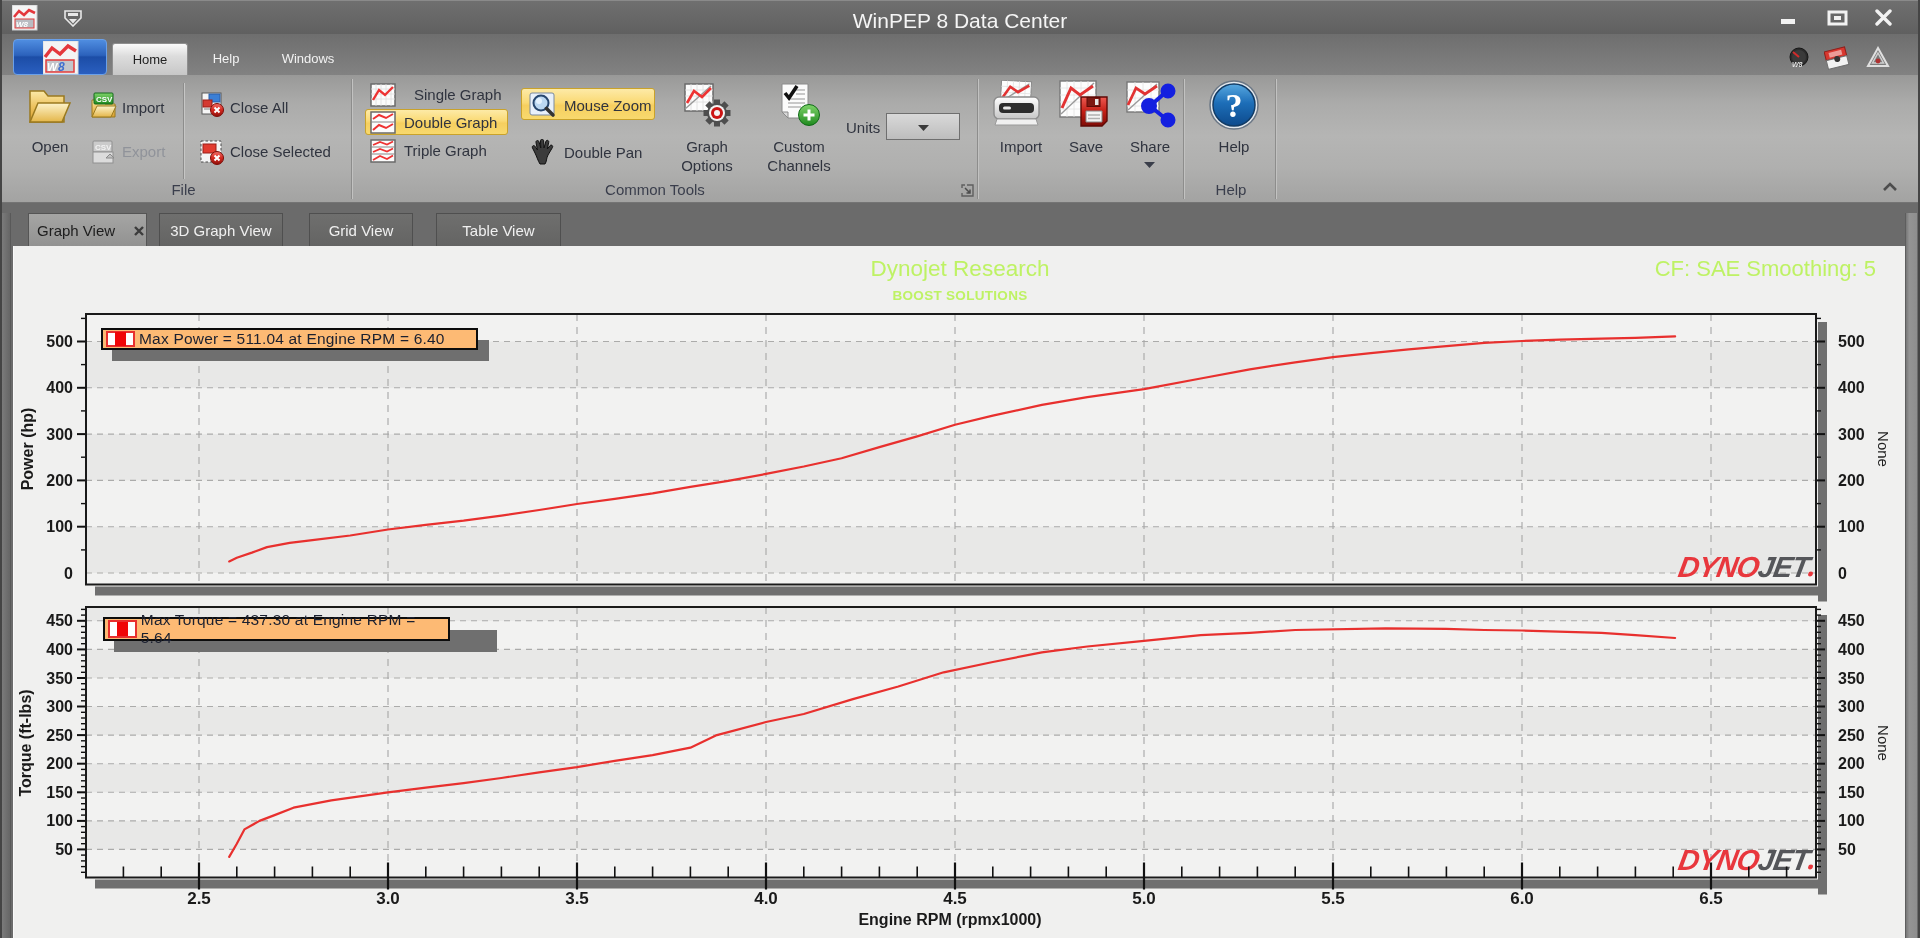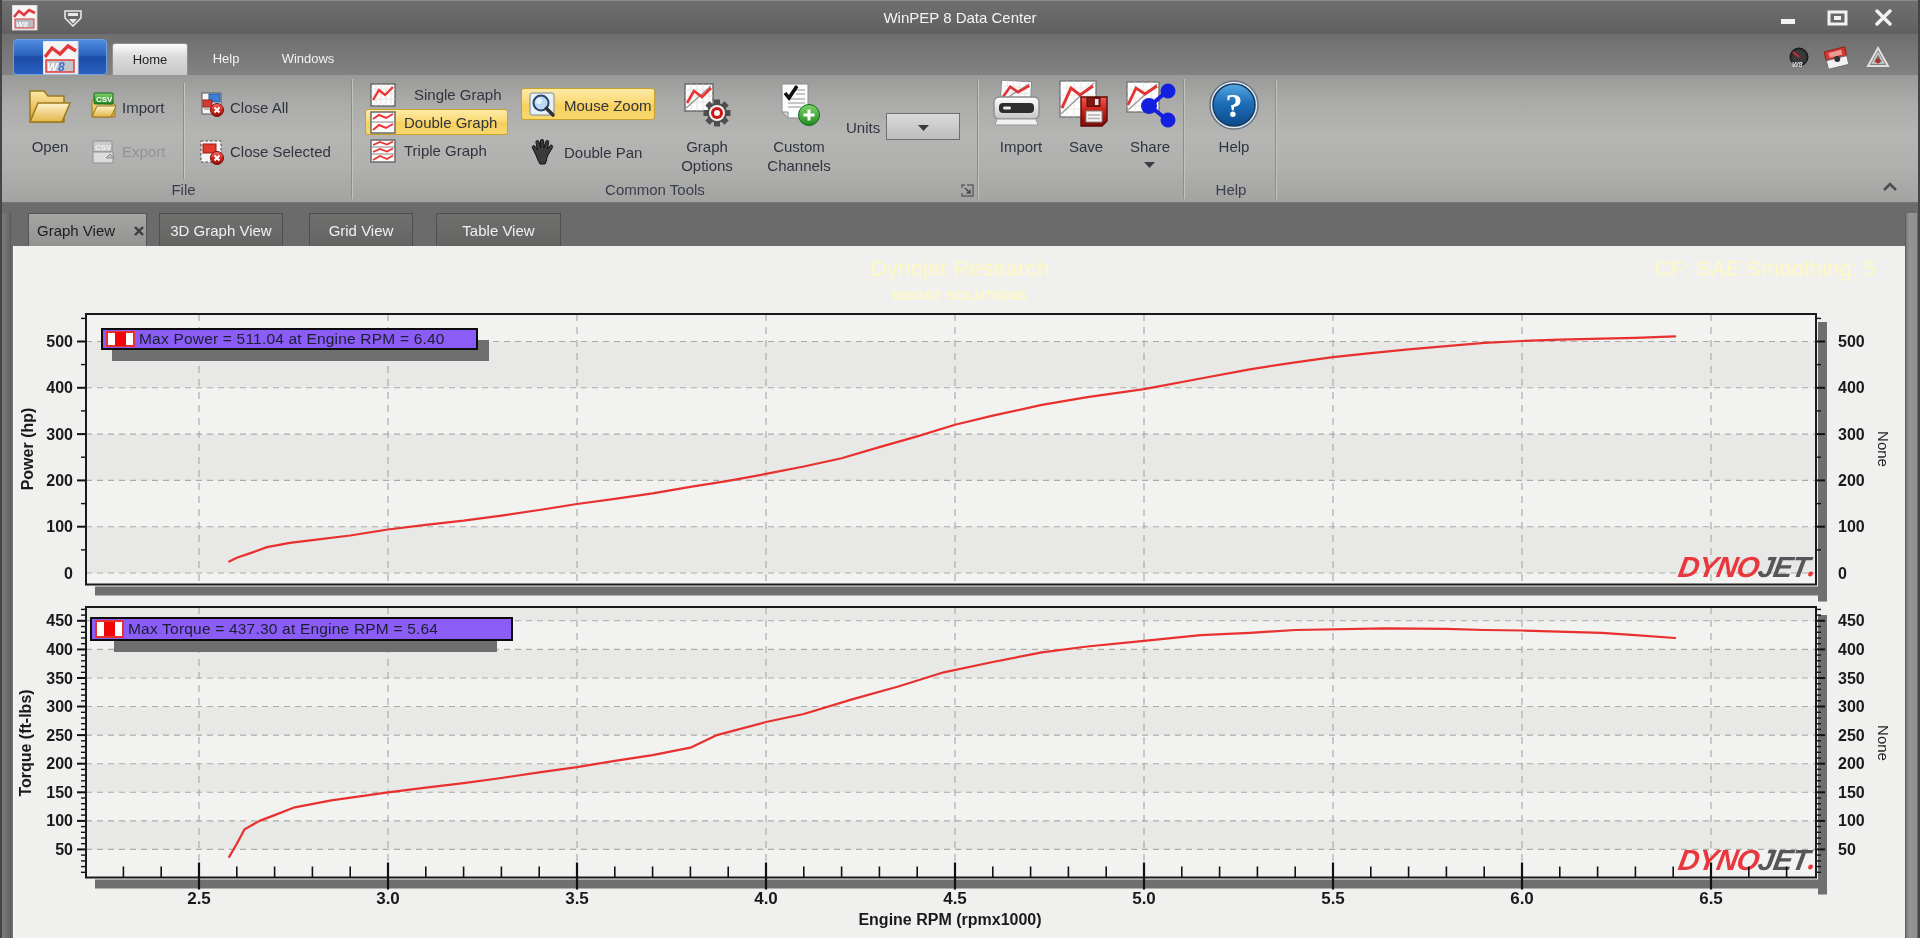--- a/index.html
+++ b/index.html
@@ -1,38 +1,38 @@
 <!DOCTYPE html>
 <html><head><meta charset="utf-8"><style>
 *{margin:0;padding:0;box-sizing:border-box;}
 html,body{width:1920px;height:938px;overflow:hidden;font-family:"Liberation Sans",sans-serif;}
 body{background:#5f5f5f;position:relative;}
 .abs{position:absolute;}
 
 #titlebar{position:absolute;left:0;top:0;width:1920px;height:34px;background:linear-gradient(180deg,#6f6f6f,#606060);border-top:1px solid #8a8a8a;}
-#titlebar .title{position:absolute;left:0;right:0;top:8px;text-align:center;color:#f5f5f5;font-size:15px;}
+#titlebar .title{position:absolute;left:0;right:0;top:8px;text-align:center;color:#f5f5f5;font-size:21px;}
 .winbtn{position:absolute;top:9px;color:#fff;}
 
 #tabrow{position:absolute;left:2px;top:34px;width:1916px;height:41px;background:linear-gradient(180deg,#6e6e6e,#828282);}
 #ribbon{position:absolute;left:2px;top:75px;width:1916px;height:128px;background:linear-gradient(180deg,#999998 0%,#ababaa 22%,#b5b5b4 48%,#b0b0af 72%,#a3a3a2 100%);border-bottom:1px solid #747474;}
 .rtab{position:absolute;top:9px;height:32px;line-height:32px;text-align:center;color:#f2f2f2;font-size:13px;}
 .rtab.active{background:linear-gradient(180deg,#fbfbfb,#dcdcdc 40%,#c7c7c7);color:#222;border-radius:3px 3px 0 0;border:1px solid #8f8f8f;border-bottom:none;line-height:32px;}
 #appbtn{position:absolute;left:11px;top:5px;width:94px;height:36px;background:linear-gradient(180deg,#4f8de0 0%,#2c62bc 45%,#1c4da6 50%,#2a5fc0 100%);border:1px solid #1a3a7c;border-radius:4px;}
 .rgroup{position:absolute;top:0;height:100%;}
 .grplabel{position:absolute;bottom:4px;width:100%;text-align:center;font-size:15px;color:#3a3e4c;}
 .gsep{position:absolute;top:4px;bottom:3px;width:2px;background:linear-gradient(90deg,#8d8d8c 50%,#c2c2c1 50%);}
 .btnlabel{font-size:15px;color:#30343f;}
 .hl{background:linear-gradient(180deg,#fdeaa7,#fada75 45%,#f6cf5f 55%,#f8d96e);border:1px solid #c9a22b;border-radius:3px;}
 
 #viewframe{position:absolute;left:2px;top:203px;width:1916px;height:735px;background:#6b6b6b;}
 #leftstrip{position:absolute;left:0px;top:10px;width:9px;height:725px;background:linear-gradient(90deg,#7b7b7b,#666);border-right:1px solid #595959;}
 .vtab{position:absolute;top:10px;height:33px;font-size:15px;line-height:33px;}
 #content{position:absolute;left:11px;top:43px;width:1894px;height:692px;background:#f0f0ef;border-left:1px solid #fafafa;}
-.hdr{position:absolute;color:#fef9c3;}
-.legend{position:absolute;background:#8b5cf6;border:2px solid #0c0c0c;display:flex;align-items:center;}
+.hdr{position:absolute;color:#bef264;}
+.legend{position:absolute;background:#fdba74;border:2px solid #0c0c0c;display:flex;align-items:center;}
 .legend .sw{border:2px solid #e8302e;background:#fff;display:flex;align-items:center;justify-content:center;}
 .legend .sw i{display:block;background:#f00607;}
 .legend .tx{font-size:15.5px;color:#1b2030;padding-left:4px;letter-spacing:0.2px;}
 .lshadow{position:absolute;background:#6f6f6f;}
 </style></head>
 <body>
 
 <div id="titlebar">
  <svg class="abs" style="left:12px;top:4px" width="26" height="26" viewBox="0 0 26 26">
       <rect x="0" y="0" width="25" height="25" fill="#f5f5f5" stroke="#caccce"></rect>
@@ -596,21 +596,21 @@
 </svg>
 
 <div class="lshadow" style="left:112px;top:340px;width:377px;height:21px;"></div>
 <div class="legend" style="left:101px;top:328px;width:377px;height:22px;">
  <div class="sw" style="width:29px;height:16px;margin-left:3px;">
       <i style="width:11px;height:14px;"></i>
     </div>
  <div class="tx">Max Power = 511.04 at Engine RPM = 6.40</div>
 </div>
 <div class="lshadow" style="left:114px;top:630px;width:383px;height:22px;"></div>
-<div class="legend" style="left:90px;top:617px;width:423px;height:24px;">
+<div class="legend" style="left:103px;top:617px;width:347px;height:24px;">
  <div class="sw" style="width:29px;height:18px;margin-left:3px;">
       <i style="width:11px;height:14px;"></i>
     </div>
  <div class="tx">Max Torque = 437.30 at Engine RPM = 5.64</div>
 </div>
 <div class="abs" style="left:1905px;top:213px;width:12px;height:725px;background:linear-gradient(90deg,#777,#949494 30%,#8e8e8e);border-left:1px solid #5e5e5e;"></div>
 <div class="abs" style="left:0;top:0;width:2px;height:938px;background:#454545;"></div>
 <div class="abs" style="left:1918px;top:0;width:2px;height:938px;background:#454545;"></div>
 
 </body></html>

